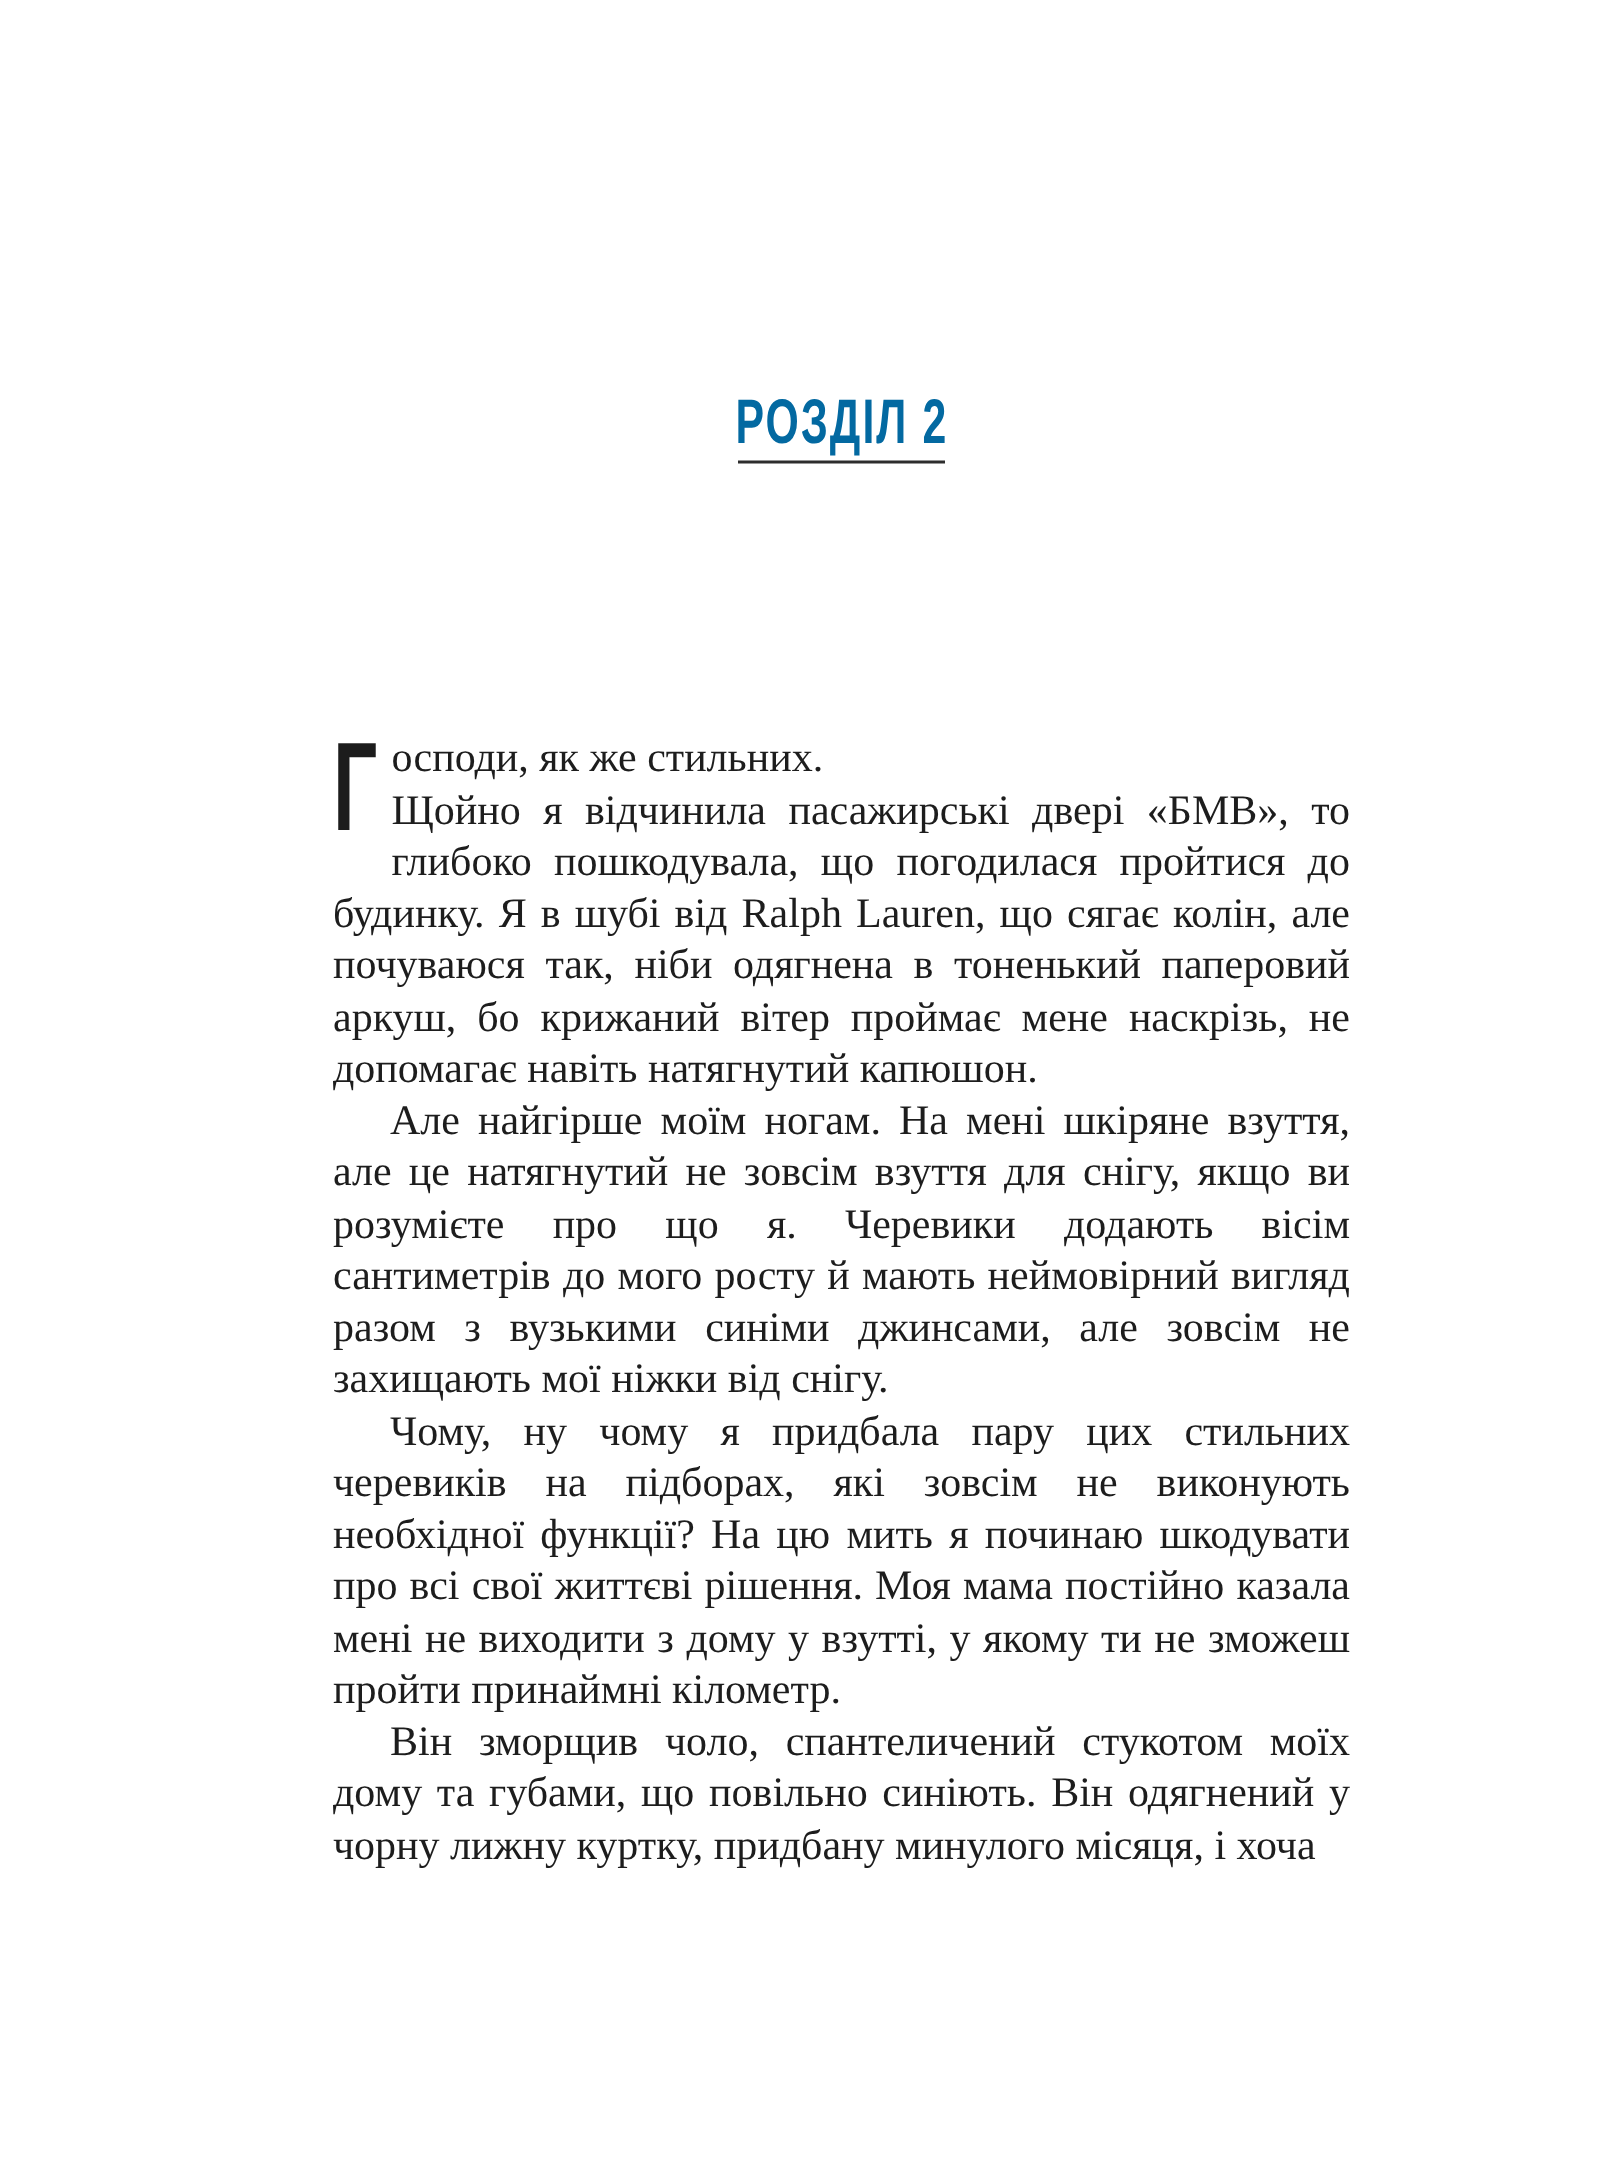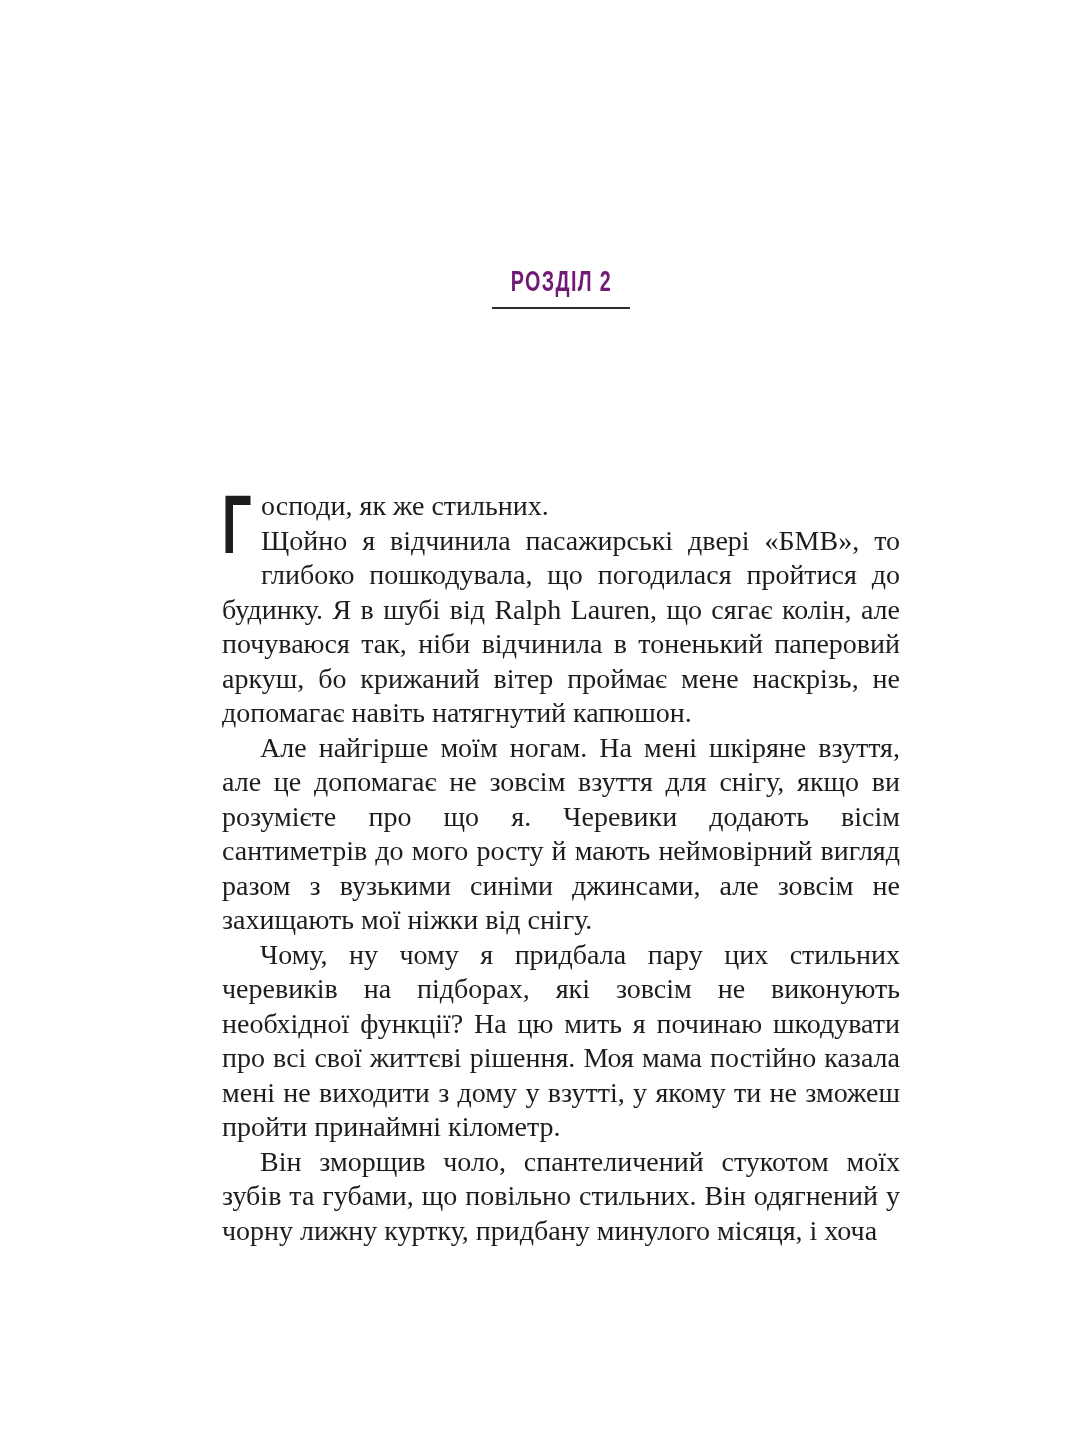--- a/index.html
+++ b/index.html
@@ -21,23 +21,23 @@
     position: absolute;
     left: 222px;
     top: 263px;
     width: 678px;
     text-align: center;
   }
   .chapter-title {
     margin: 0;
     font-family: "Liberation Sans", sans-serif;
     font-weight: 700;
-    font-size: 29px;
+    font-size: 42px;
     line-height: 36px;
-    color: #701a75;
+    color: #0369a1;
     white-space: nowrap;
   }
   .chapter-title .condensed {
     display: inline-block;
     transform: scaleX(0.68);
     transform-origin: 50% 50%;
     letter-spacing: 2px;
   }
   .chapter-rule {
     width: 138px;
@@ -100,25 +100,25 @@
       <span class="condensed">РОЗДІЛ 2</span>
     </h1>
     <div class="chapter-rule"></div>
   </header>
 
   <main class="text-column">
 
     <div class="opening">
       <span class="dropcap">Г</span>
       <p>осподи, як же стильних.</p>
-      <p><span>Щойно я відчинила пасажирські двері «БМВ», то глибоко пошкодувала, що погодилася пройтися до будинку. Я в шубі від </span><span class="ital">Ralph Lauren</span><span>, що сягає колін, але почуваюся так, ніби відчинила в тоненький паперовий аркуш, бо крижаний вітер проймає мене наскрізь, не допомагає навіть натягнутий капюшон.</span></p>
+      <p><span>Щойно я відчинила пасажирські двері «БМВ», то глибоко пошкодувала, що погодилася пройтися до будинку. Я в шубі від </span><span class="ital">Ralph Lauren</span><span>, що сягає колін, але почуваюся так, ніби одягнена в тоненький паперовий аркуш, бо крижаний вітер проймає мене наскрізь, не допомагає навіть натягнутий капюшон.</span></p>
     </div>
 
-    <p class="indent"><span>Але найгірше моїм ногам. На мені шкіряне взуття, але це допомагає не зовсім взуття для </span><span class="ital">снігу</span><span>, якщо ви розумієте про що я. Черевики додають вісім сантиметрів до мого росту й мають неймовірний вигляд разом з вузькими синіми джинсами, але зовсім не захищають мої ніжки від снігу.</span></p>
+    <p class="indent"><span>Але найгірше моїм ногам. На мені шкіряне взуття, але це натягнутий не зовсім взуття для </span><span class="ital">снігу</span><span>, якщо ви розумієте про що я. Черевики додають вісім сантиметрів до мого росту й мають неймовірний вигляд разом з вузькими синіми джинсами, але зовсім не захищають мої ніжки від снігу.</span></p>
 
     <p class="indent">Чому, ну чому я придбала пару цих стильних черевиків на підборах, які зовсім не виконують необхідної функції? На цю мить я починаю шкодувати про всі свої життєві рішення. Моя мама постійно казала мені не виходити з дому у взутті, у якому ти не зможеш пройти принаймні кілометр.</p>
 
 
-    <p class="indent">Він зморщив чоло, спантеличений стукотом моїх зубів та губами, що повільно стильних. Він одягнений у чорну лижну куртку, придбану минулого місяця, і хоча</p>
+    <p class="indent">Він зморщив чоло, спантеличений стукотом моїх дому та губами, що повільно синіють. Він одягнений у чорну лижну куртку, придбану минулого місяця, і хоча</p>
 
   </main>
 
 </div>
 
 </body></html>

